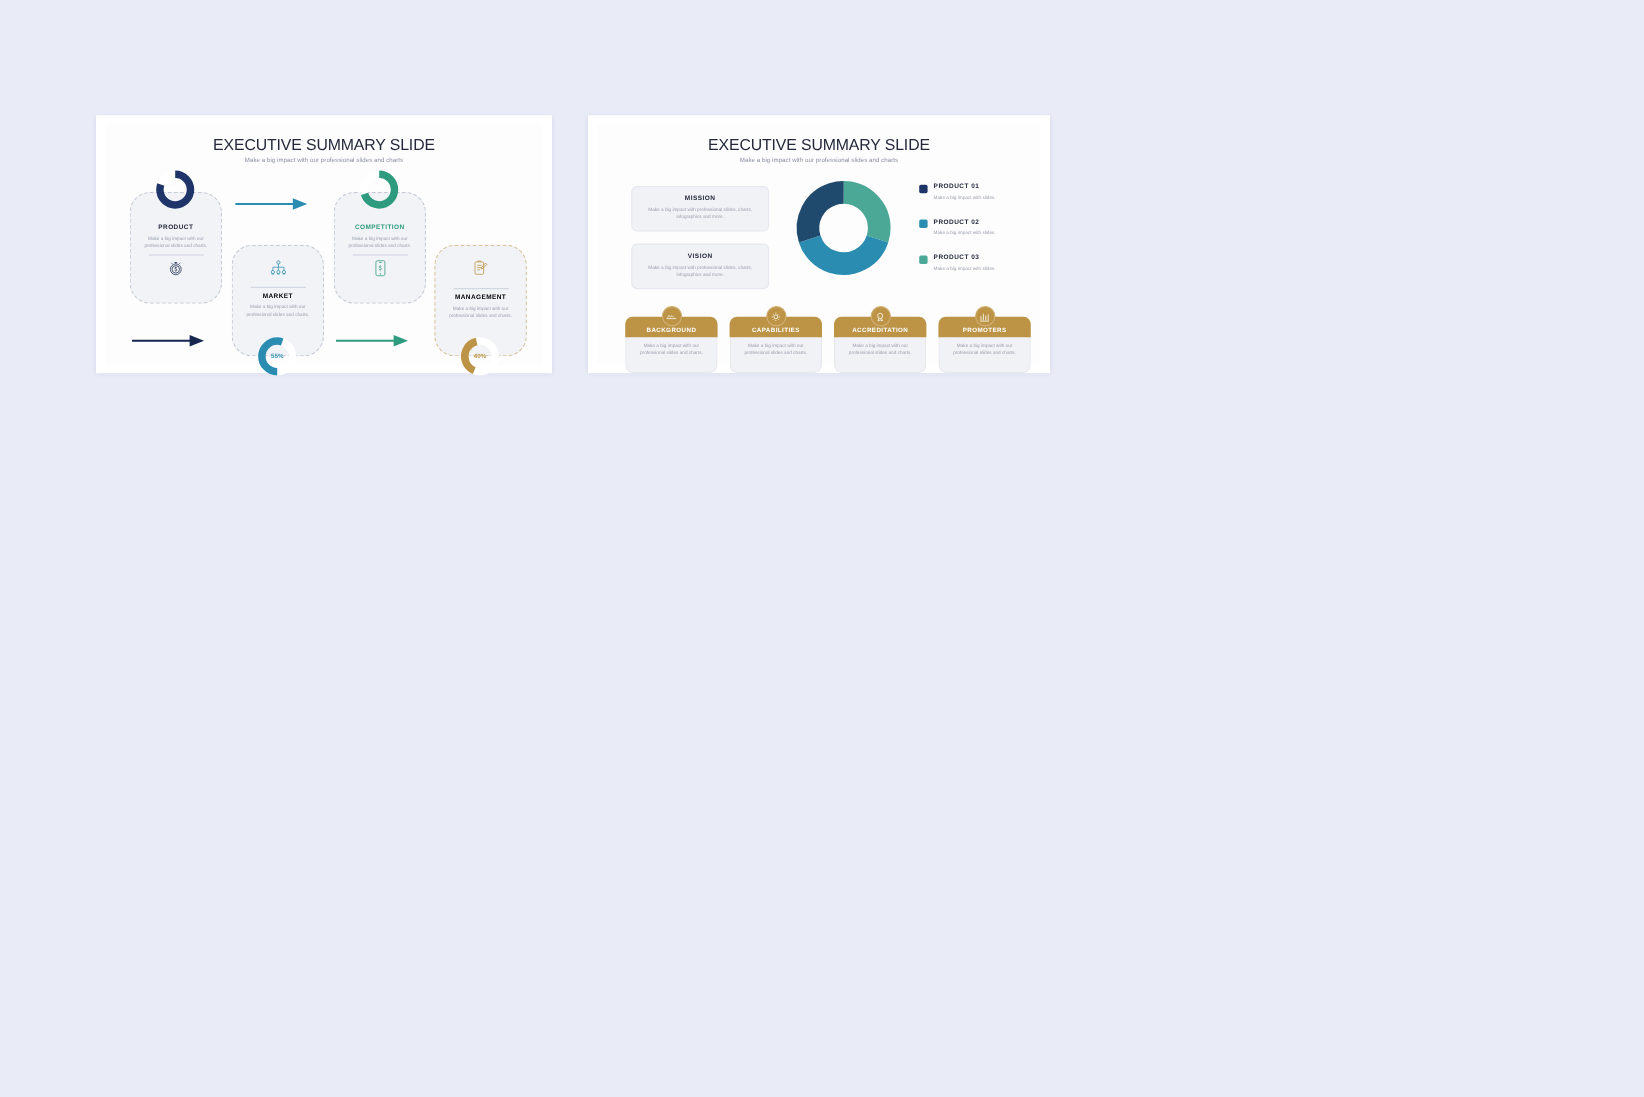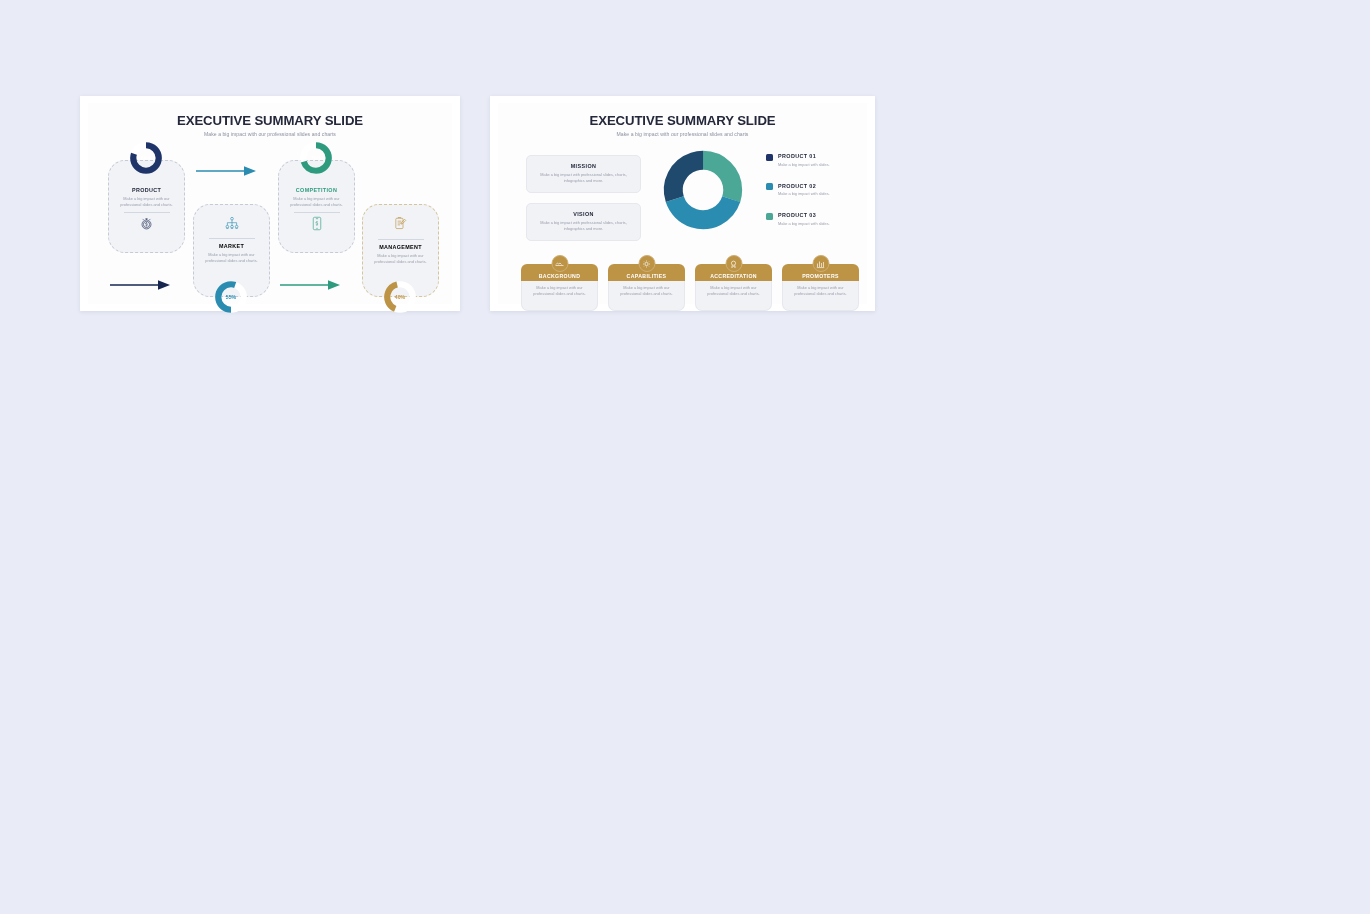--- a/index.html
+++ b/index.html
@@ -18,21 +18,21 @@
   #slide-left  { left: 80px;  top: 96px; width: 380px; height: 215px; }
   #slide-right { left: 490px; top: 96px; width: 385px; height: 215px; }
   .slide-inner {
     position: absolute;
     left: 8px; top: 7px; right: 8px; bottom: 7px;
     background: #fdfdfe;
   }
   .slide-title {
     text-align: center;
     font-size: 13.2px;
-    font-weight: bold;
+    font-weight: normal;
     letter-spacing: -0.1px;
     color: #24283a;
     margin-top: 10px;
   }
   .slide-sub {
     text-align: center;
     font-size: 5.1px;
     color: #8b8f9e;
     margin-top: 3px;
     letter-spacing: 0.05px;

